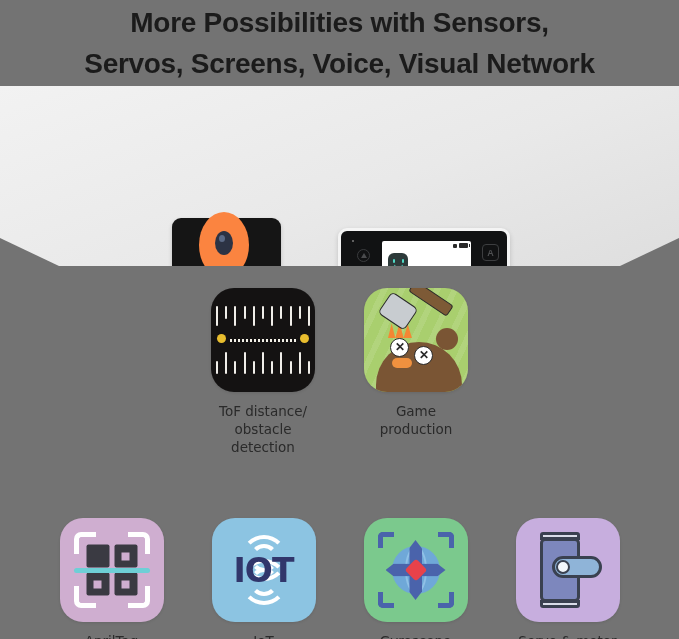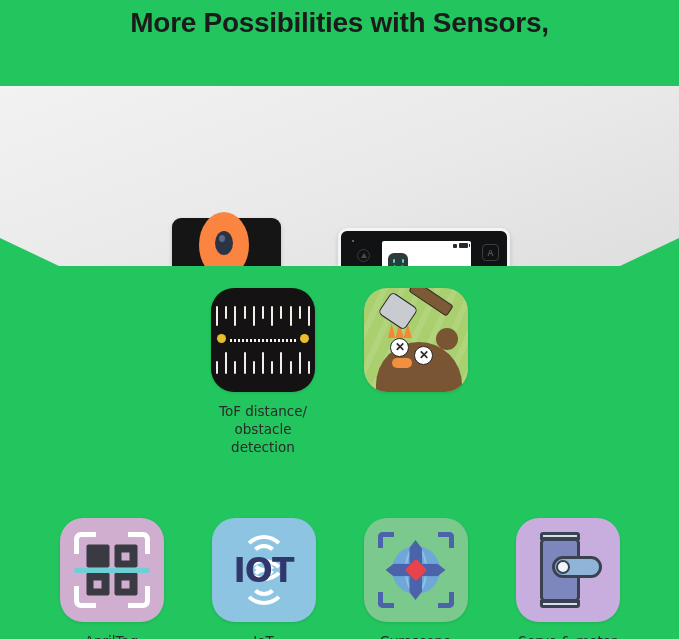--- a/index.html
+++ b/index.html
@@ -2,21 +2,21 @@
 <html><head>
 <meta charset="utf-8">
 <style>
   * { box-sizing: border-box; margin: 0; padding: 0; }
   html, body {
     width: 679px; height: 639px;
     background: #ffffff;
     font-family: "Liberation Sans", sans-serif;
     overflow: hidden;
   }
-  .page { position: relative; width: 679px; height: 639px; background:#22c55e; }
+  .page { position: relative; width: 679px; height: 639px; background:#737373; }
 
   
   .heading {
     position: absolute; left: 0; top: 0; width: 679px;
     text-align: center;
     padding-top: 2px;
     z-index: 5;
   }
   .heading .line {
     font-size: 28px;
@@ -279,20 +279,21 @@
   .servo-hub{position:absolute;left:40px;top:42px;width:14px;height:14px;
      background:#f2f6fb;border:2px solid #3a4150;border-radius:50%;}
 </style>
 </head>
 <body>
 
 <div class="page">
 
   <div class="heading">
     <div class="line">More Possibilities with Sensors,</div>
+    <div class="line">Servos, Screens, Voice, Visual Network</div>
   </div>
 
   <div class="hero">
     <div class="hero-inner">
 
       <svg class="cable" width="180" height="60" viewBox="0 0 180 60">
         <path d="M4 2 L4 22 Q4 30 12 30 L20 30
                  q4 0 4 8 q0 8 4 8 q4 0 4 -8 q0 -8 4 -8 q4 0 4 8 q0 8 4 8 q4 0 4 -8 q0 -8 4 -8
                  q4 0 4 8 q0 8 4 8 q4 0 4 -8 q0 -8 4 -8 q4 0 4 8 q0 8 4 8 q4 0 4 -8 q0 -8 4 -8
                  q4 0 4 8 q0 8 4 8 q4 0 4 -8 q0 -8 4 -8 L 132 30" fill="none" stroke="#131313" stroke-width="4" stroke-linecap="round"></path>
@@ -444,20 +445,22 @@
           <div class="snout"></div>
           <div class="eye-w a">
               <span class="eye-x" style="left:4px;top:0px;">✕</span>
             </div>
           <div class="eye-w b">
               <span class="eye-x" style="left:4px;top:0px;">✕</span>
             </div>
           <div class="hammer-s"></div>
           <div class="hammer-h"></div>
         </div>
+        <div class="flabel">Game
+production</div>
       </div>
 
 
     </div>
 
     <div class="frow r2">
 
       <div class="fcell">
         <div class="ftile t-april">
           <div class="corner tl"></div>

